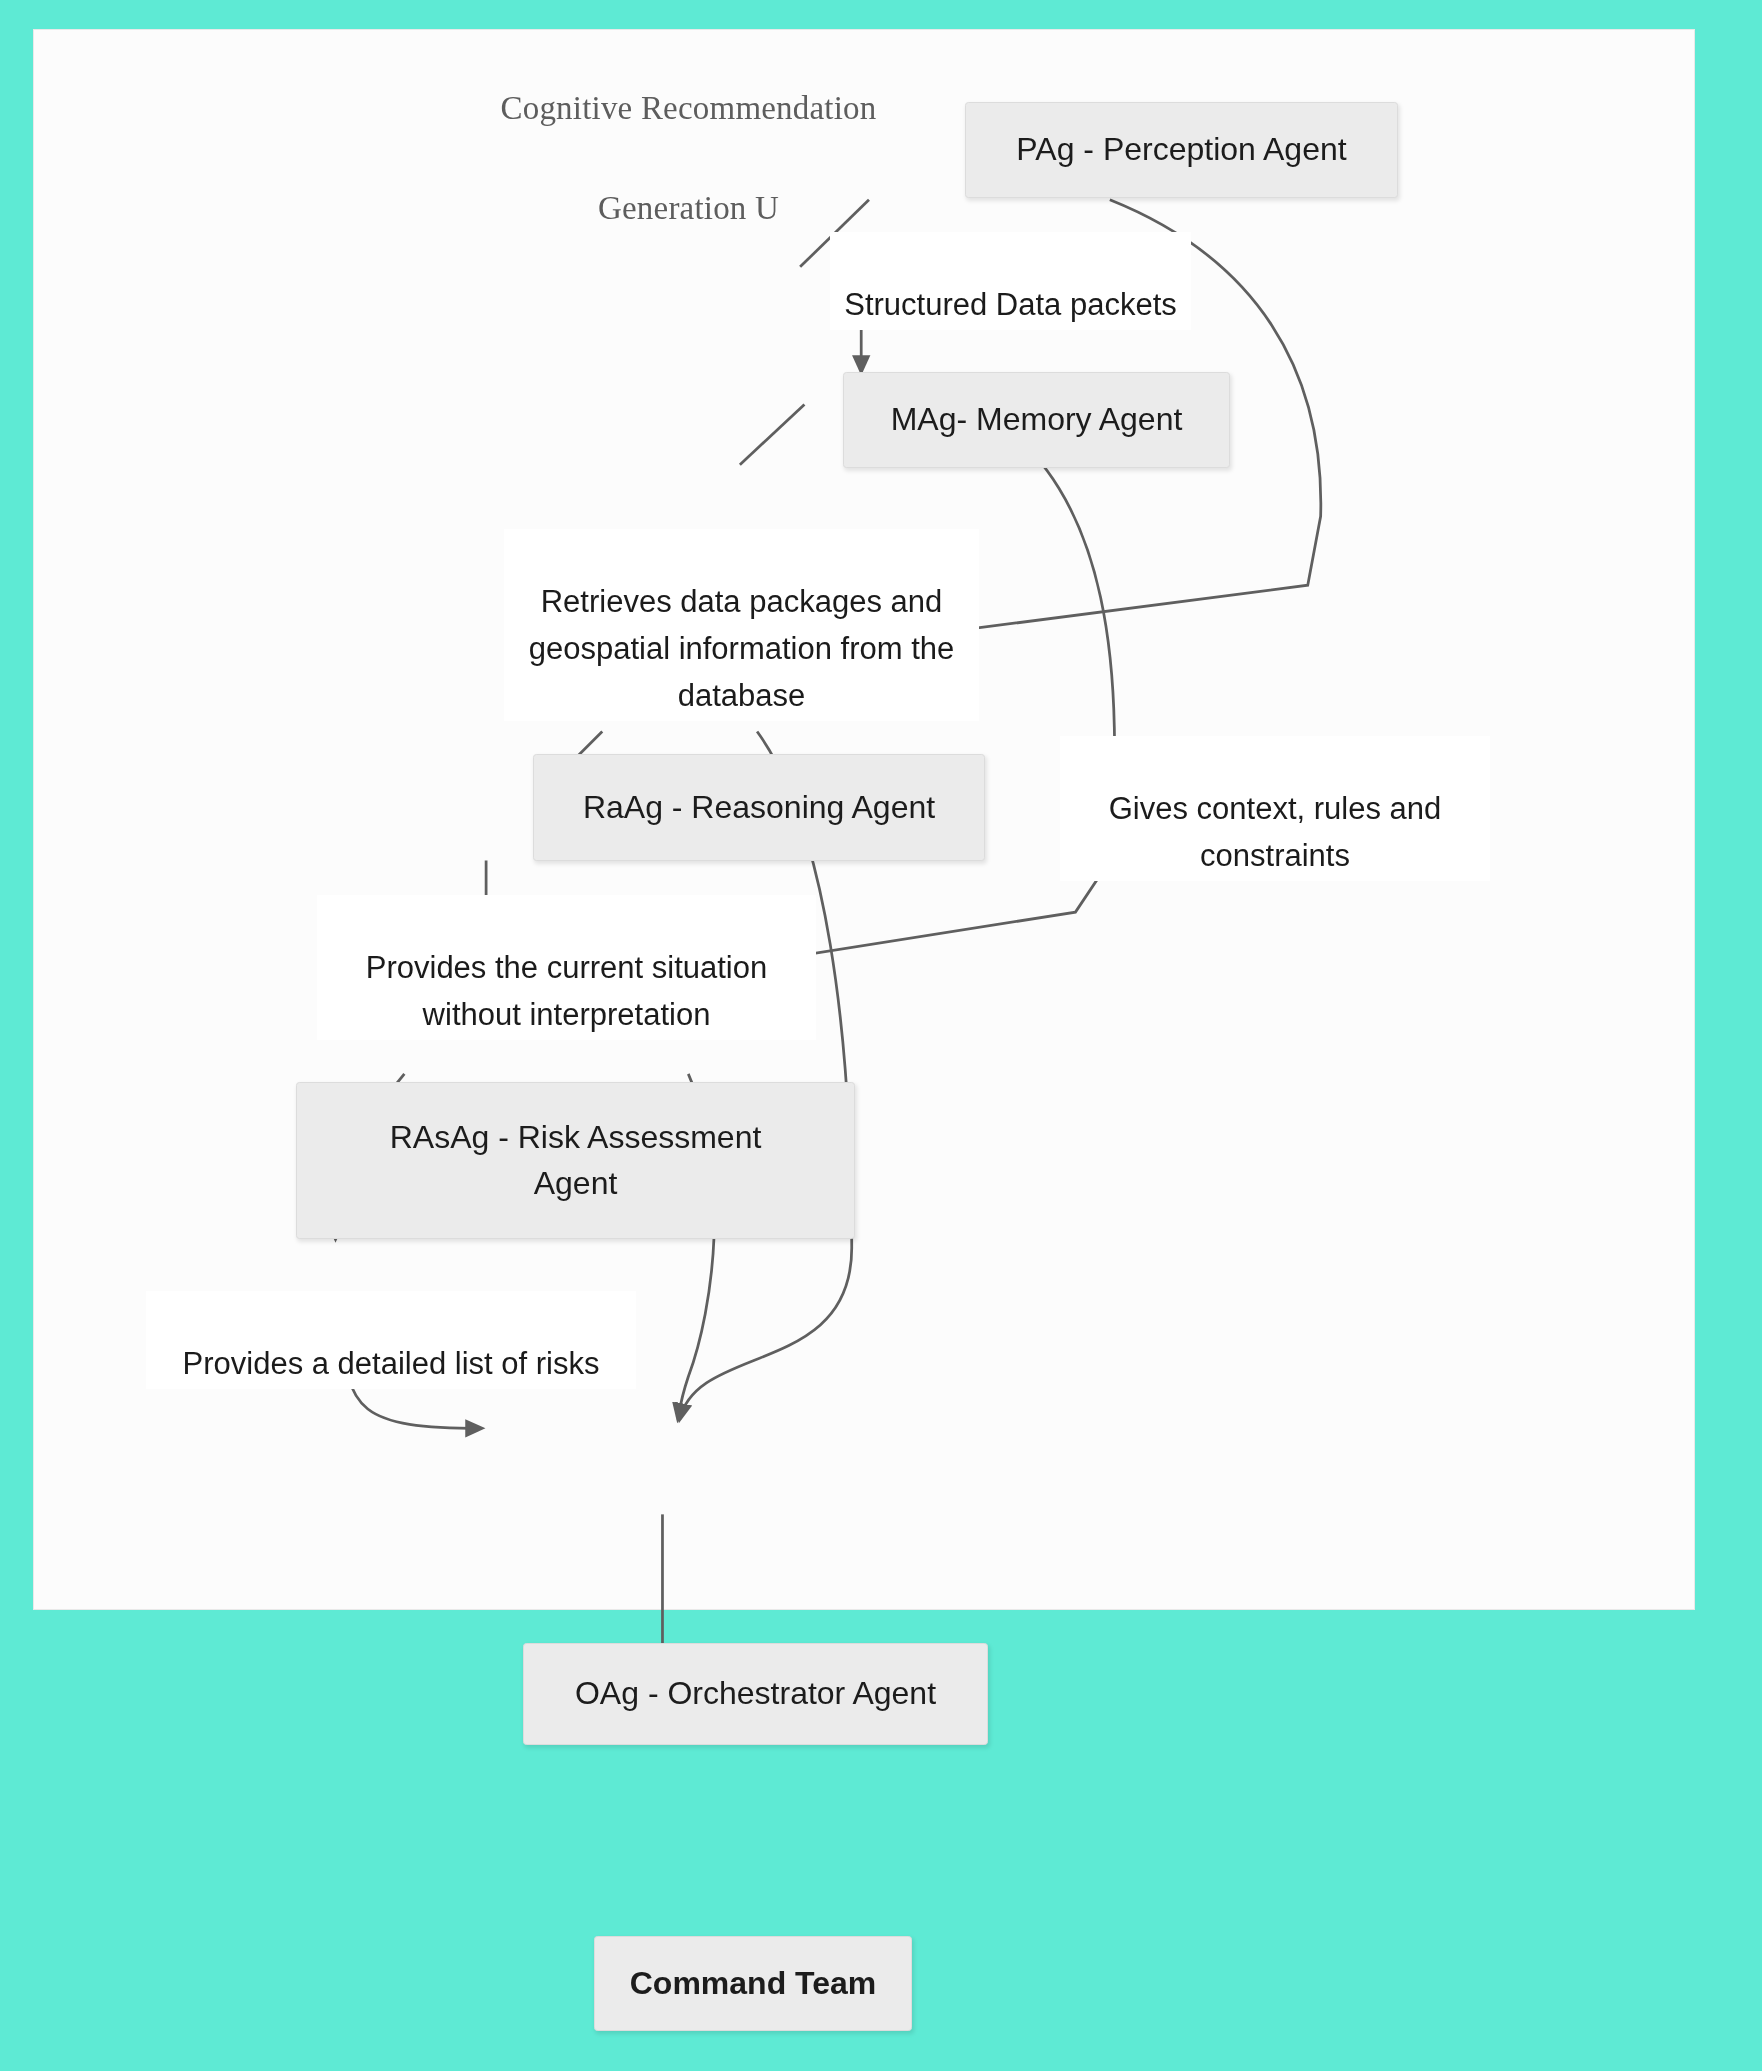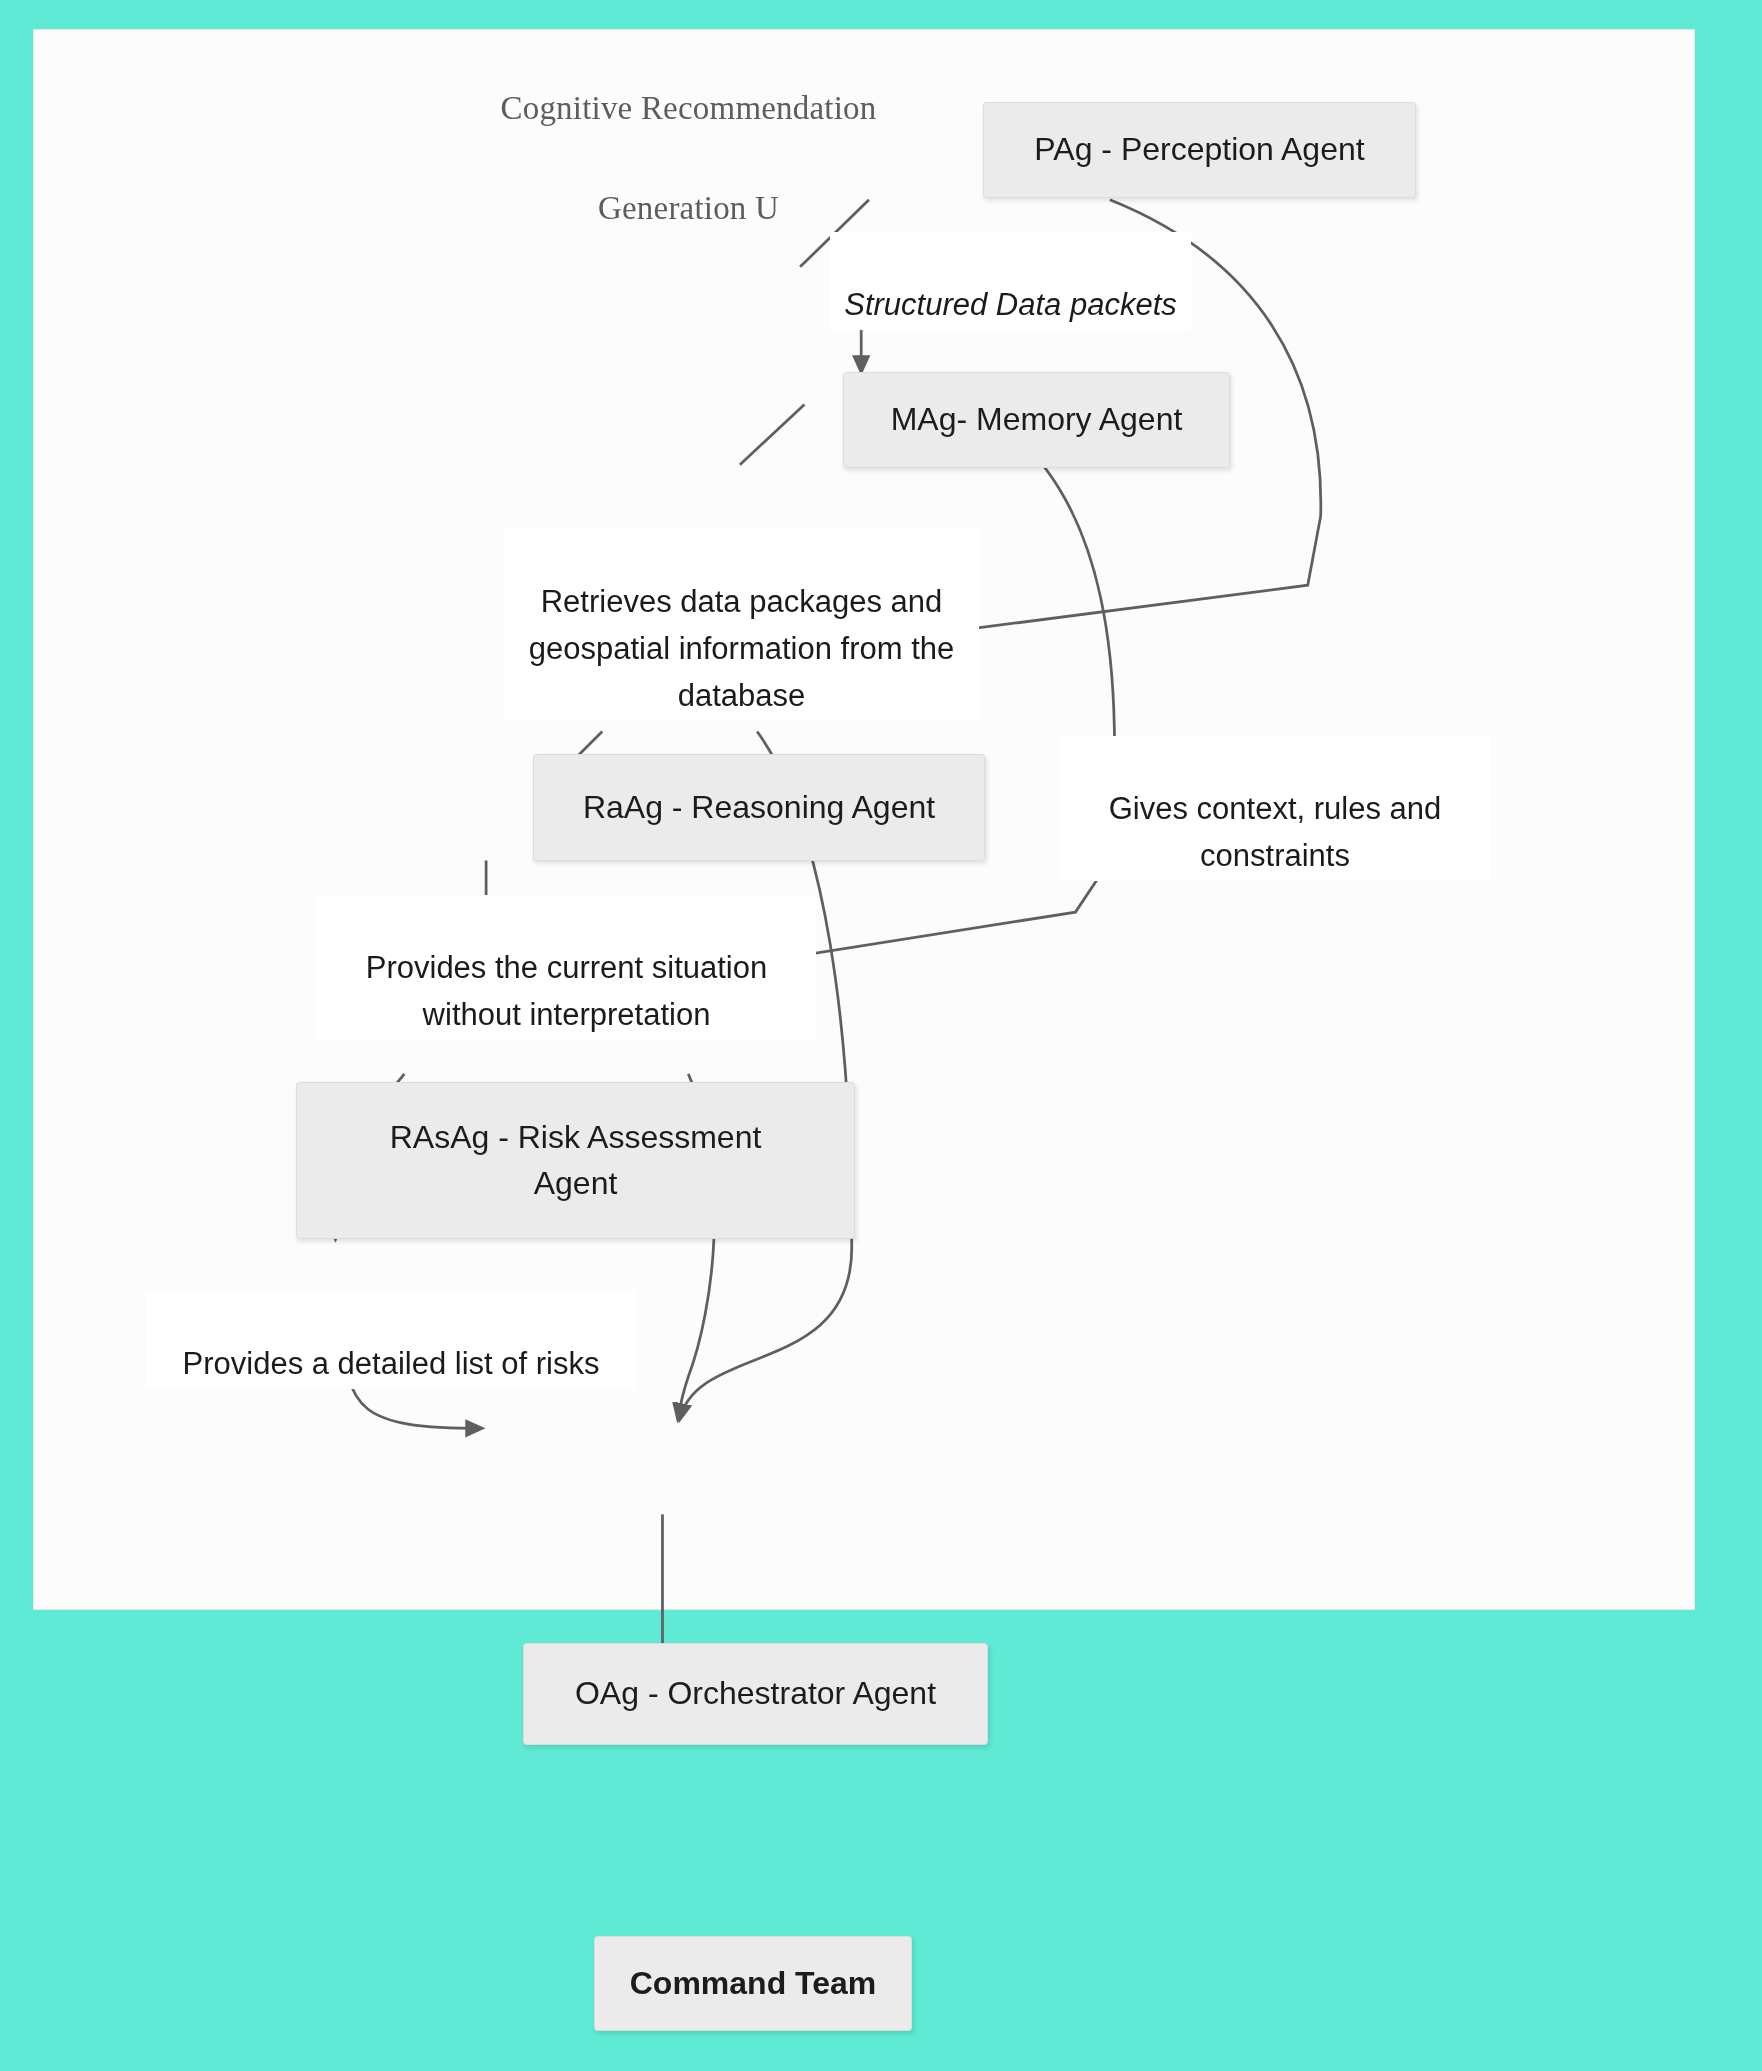--- a/index.html
+++ b/index.html
@@ -118,21 +118,21 @@
 
       <path d="M 770 1760 L 770 1955" marker-end="url(#arrowhead)"></path>
     </g>
   </svg>
 
   <div class="doc-title" style="left:456px; top:33px; width:465px;">
     <span>Cognitive Recommendation</span><br>
     <span>Generation U</span>
   </div>
 
-  <div class="edge-label" style="left:830px; top:232px; width:361px;font-style:italic;">
+  <div class="edge-label" style="left:830px; top:232px; width:361px;">
     <span>Structured Data packets</span>
   </div>
 
   <div class="edge-label" style="left:504px; top:529px; width:475px;">
     <span>Retrieves data packages and
 geospatial information from the
 database</span>
   </div>
 
   <div class="edge-label" style="left:1060px; top:736px; width:430px;">
@@ -142,21 +142,21 @@
 
   <div class="edge-label" style="left:317px; top:895px; width:499px;">
     <span>Provides the current situation
 without interpretation</span>
   </div>
 
   <div class="edge-label" style="left:146px; top:1291px; width:490px;">
     <span>Provides a detailed list of risks</span>
   </div>
 
-  <div class="node" style="left:965px; top:102px; width:433px; height:96px;margin-left:18px;">
+  <div class="node" style="left:965px; top:102px; width:433px; height:96px;">
     <span class="node-label">PAg - Perception Agent</span>
   </div>
 
   <div class="node" style="left:843px; top:372px; width:387px; height:96px;">
     <span class="node-label">MAg- Memory Agent</span>
   </div>
 
   <div class="node" style="left:533px; top:754px; width:452px; height:107px;">
     <span class="node-label">RaAg - Reasoning Agent</span>
   </div>

